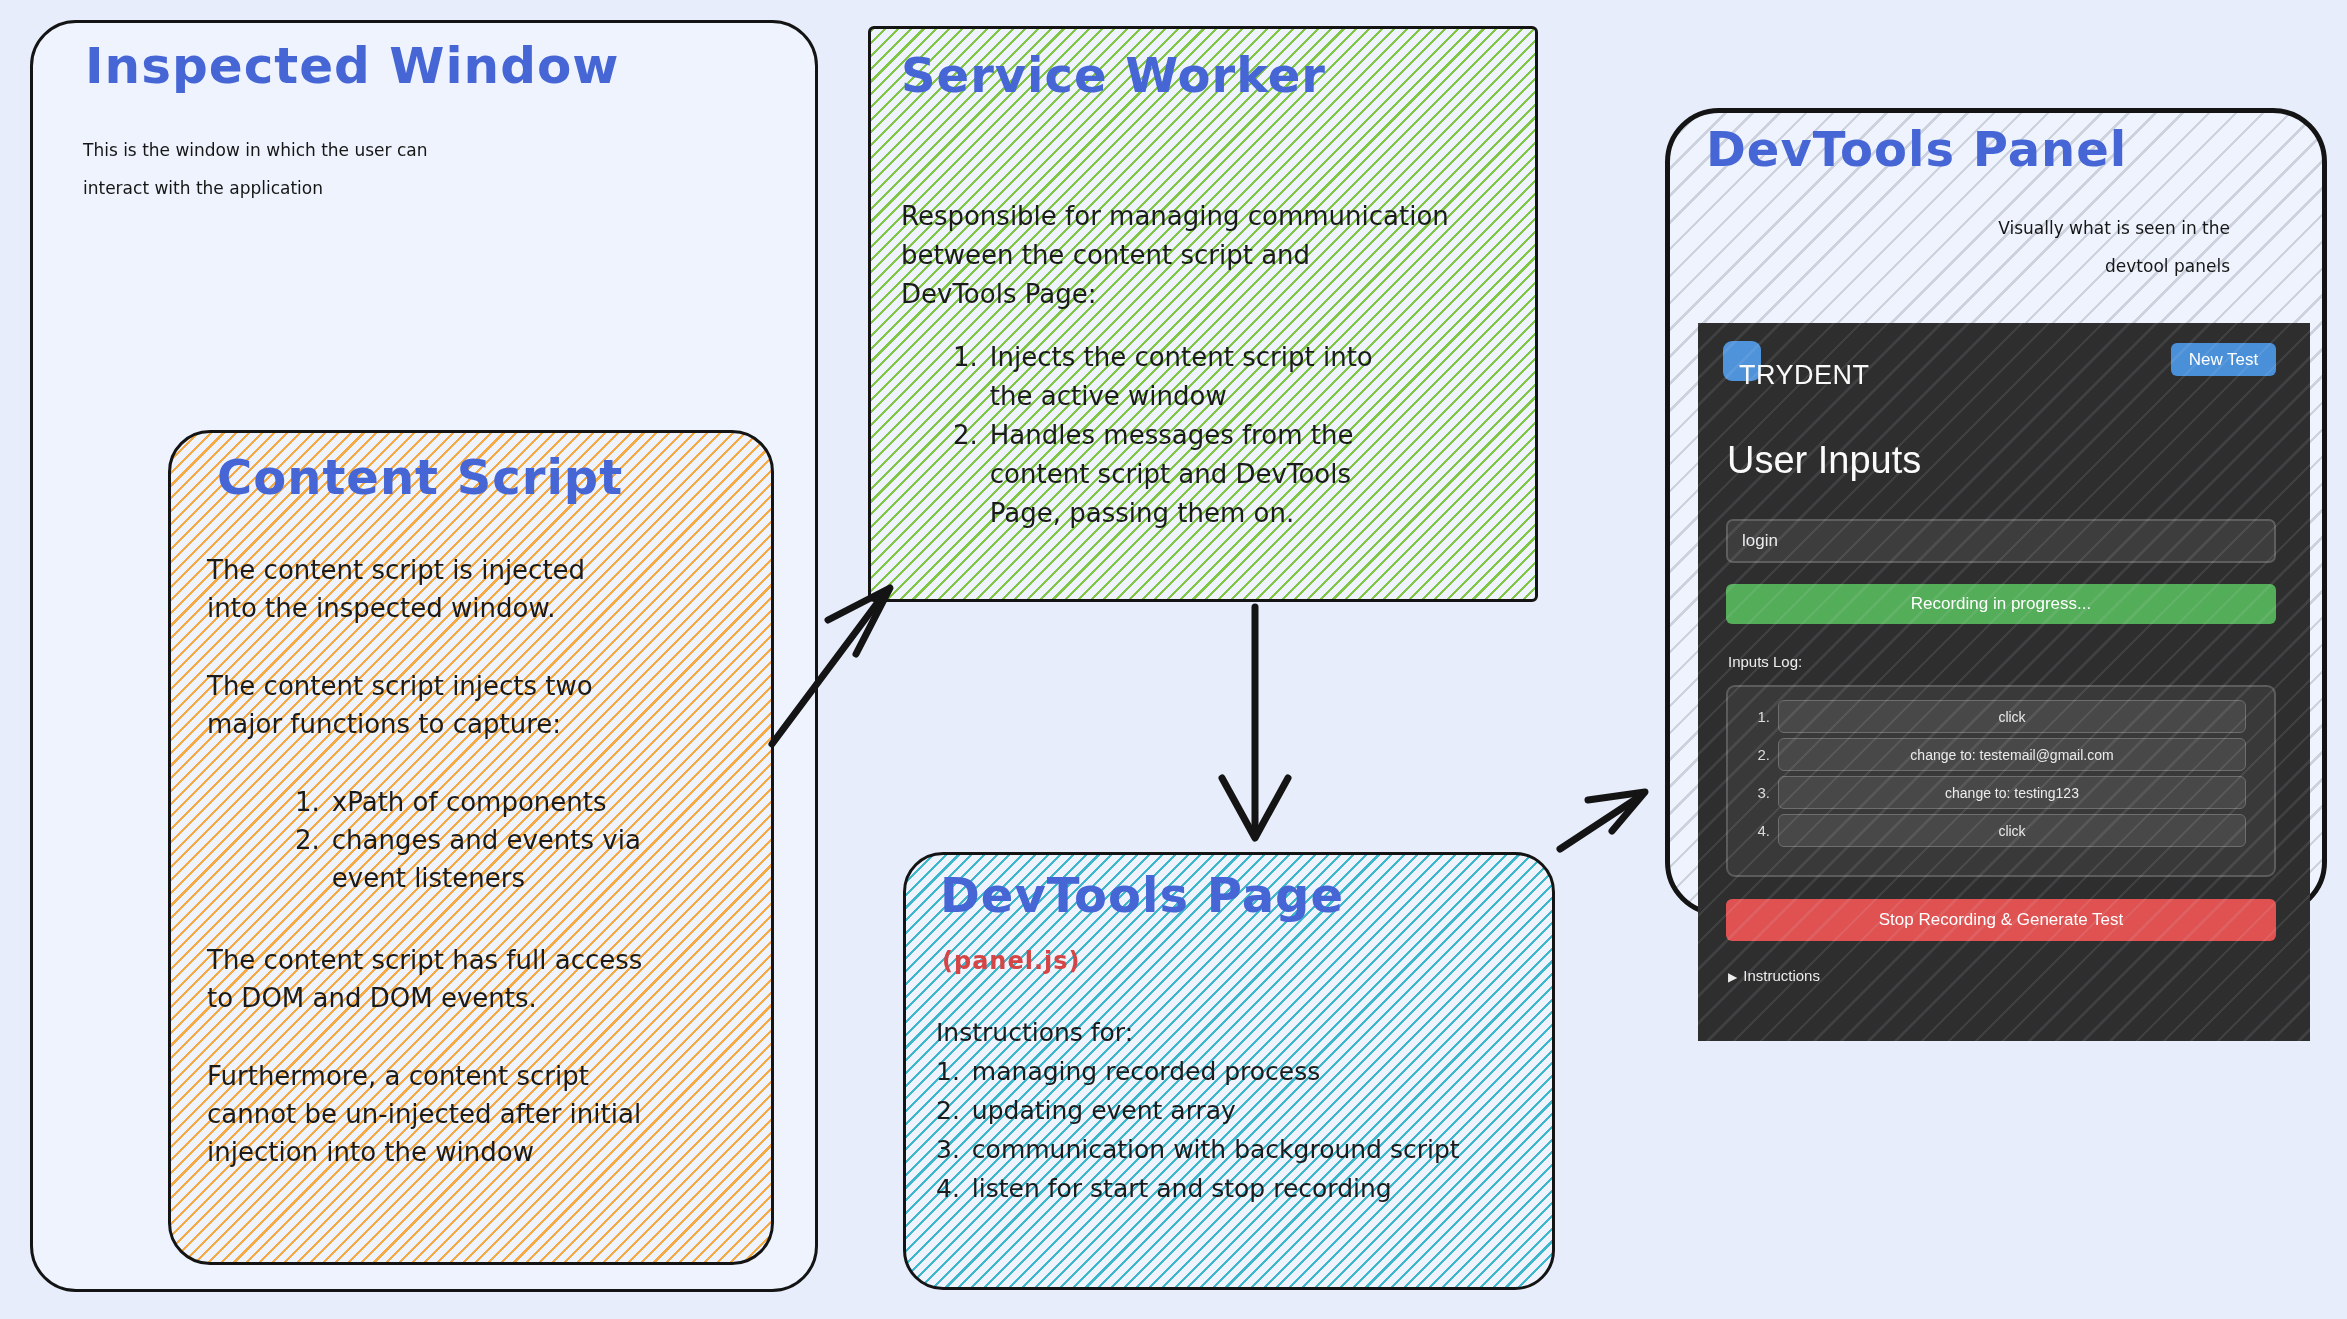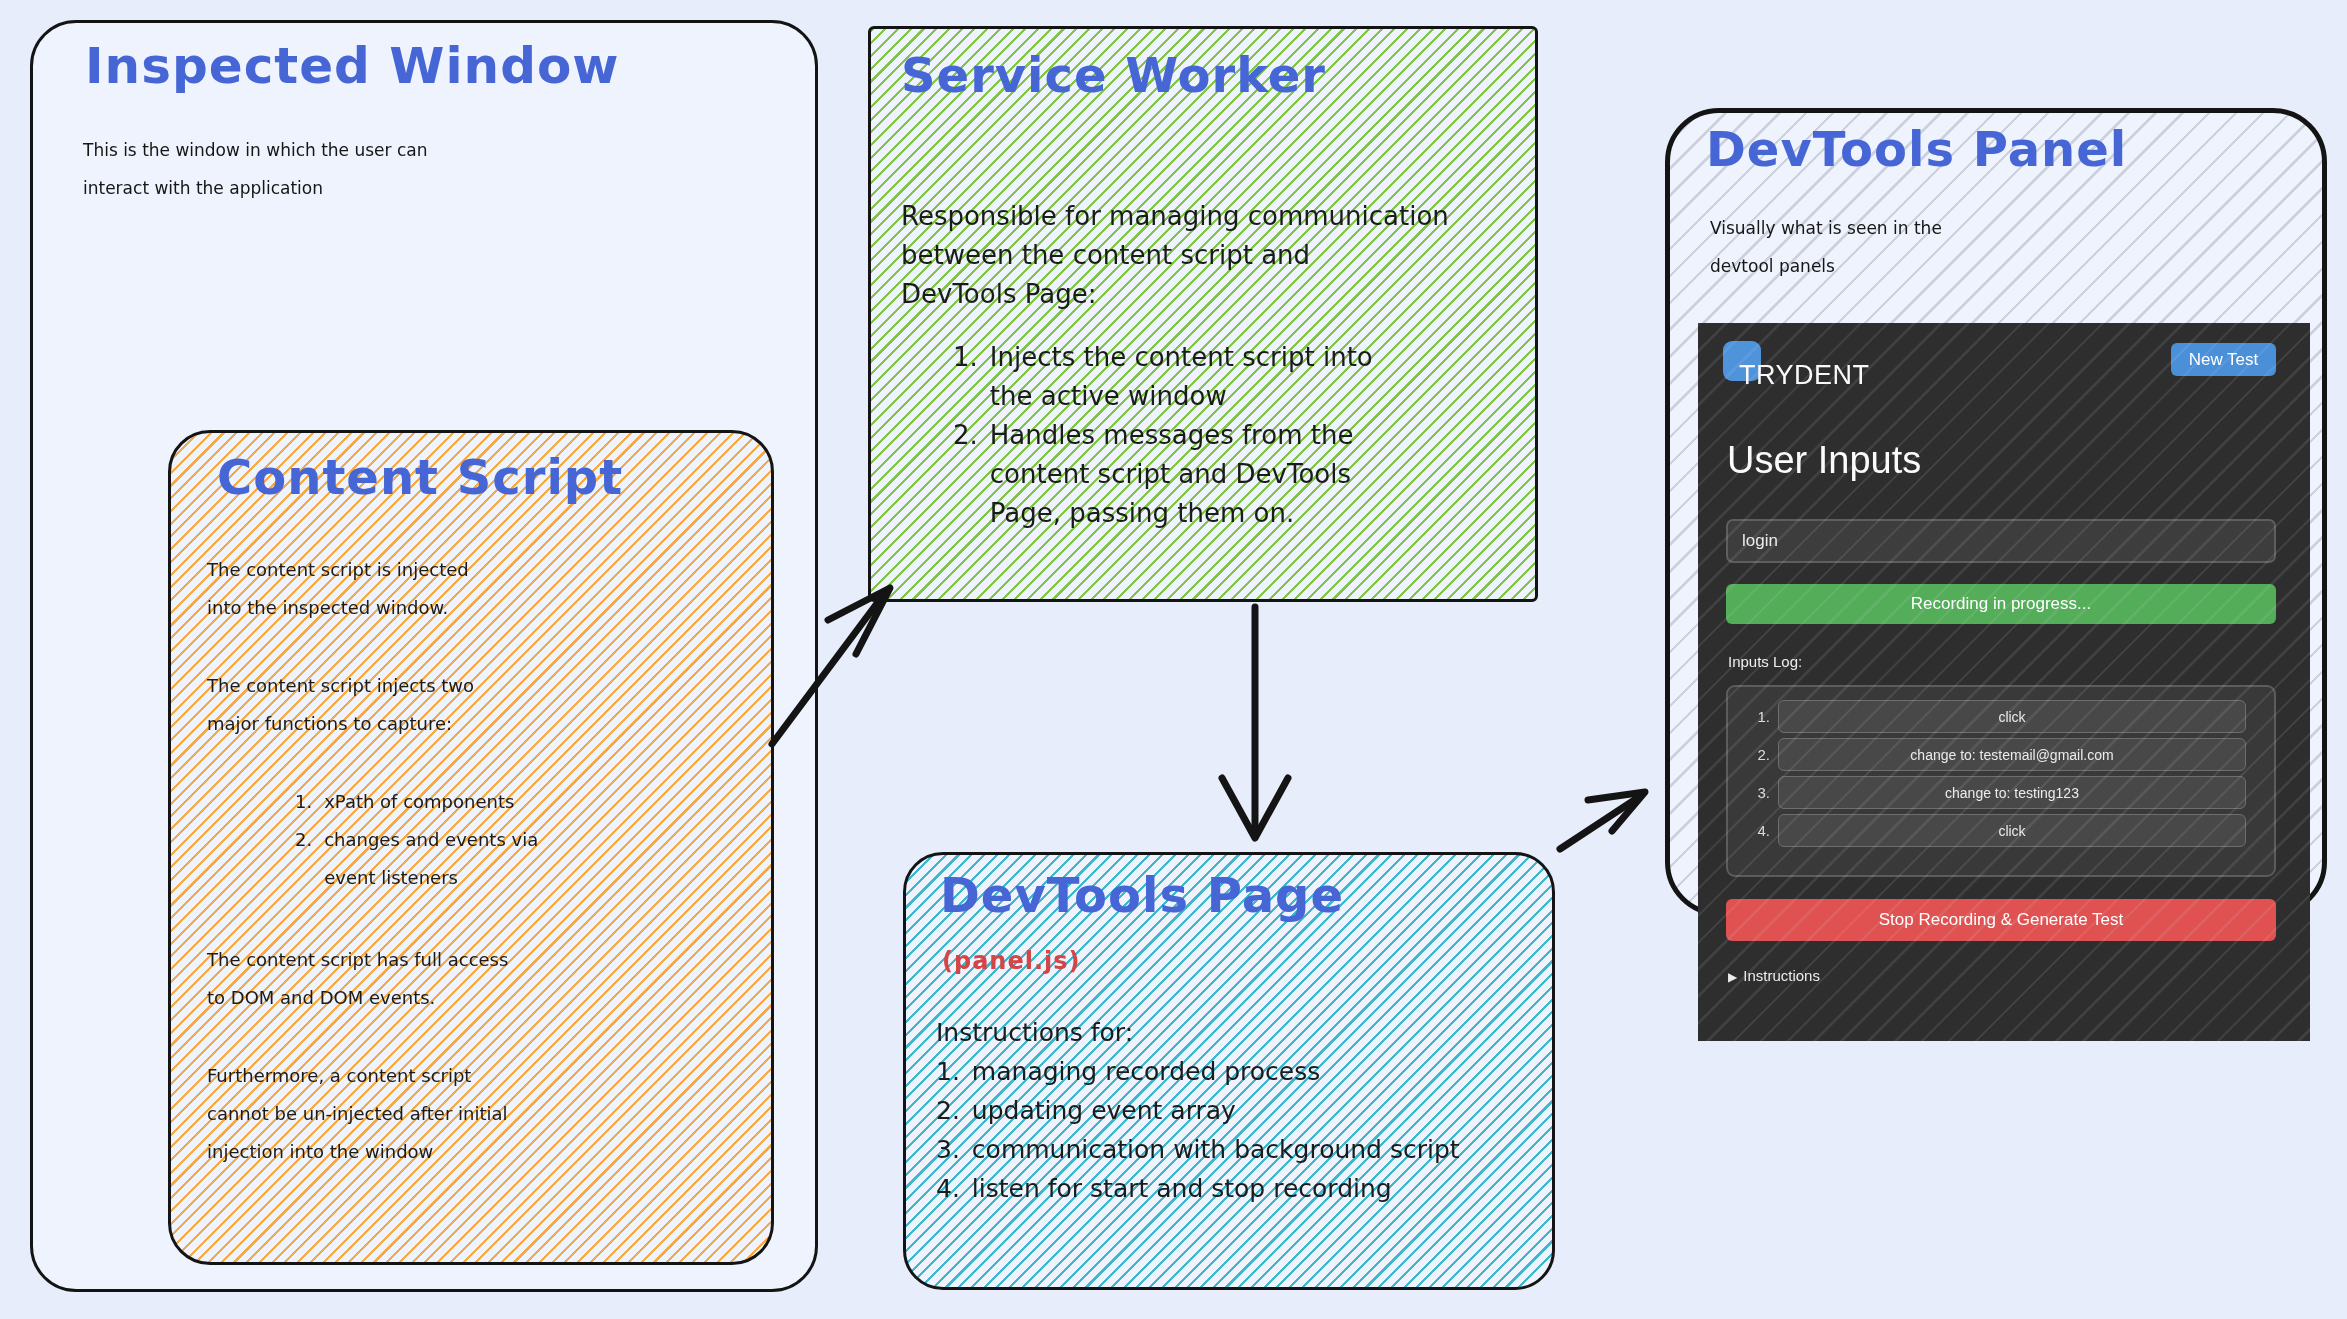--- a/index.html
+++ b/index.html
@@ -29,21 +29,21 @@
     background-image:repeating-linear-gradient(135deg,rgba(31,173,196,.85) 0 2.2px,rgba(31,173,196,0) 2.2px 9px);
     padding-left:12px;
   }
   .hatch-gray{
     background-image:repeating-linear-gradient(135deg,rgba(176,182,196,.55) 0 2.5px,rgba(176,182,196,0) 2.5px 19px);
   }
 
   
   #cs{left:168px;top:430px;width:606px;height:835px;border-radius:42px;}
   #cs .title{left:46px;top:16px;font-size:48px;}
-  #cs .cs-body{position:absolute;left:36px;top:118px;width:530px;font-size:18px;line-height:38px;}
+  #cs .cs-body{position:absolute;left:36px;top:118px;width:530px;font-size:26px;line-height:38px;}
   #cs .cs-body p{margin:0 0 40px 0;}
   .num-list{margin:0 0 44px 0;}
   .num-item{display:flex;}
   .num-item .num{flex:0 0 auto;margin-right:12px;}
   #cs .num-list{margin-left:88px;}
 
   
   #sw{left:868px;top:26px;width:670px;height:576px;border-radius:6px;}
   #sw .title{left:30px;top:18px;font-size:48px;}
   #sw .sw-body{position:absolute;left:30px;top:152px;width:615px;font-size:26px;line-height:39px;}
@@ -53,21 +53,21 @@
 
   
   #dtp{left:903px;top:852px;width:652px;height:438px;border-radius:40px;}
   #dtp .title{left:34px;top:12px;font-size:48px;}
   #dtp .subtitle{position:absolute;left:36px;top:92px;font-size:24px;font-weight:bold;color:#d64545;letter-spacing:1px;}
   #dtp .dtp-body{position:absolute;left:30px;top:158px;width:615px;font-size:25px;line-height:39px;}
 
   
   #pan{left:1665px;top:108px;width:662px;height:808px;border-radius:54px;border-width:5px;}
   #pan .title{left:36px;top:8px;font-size:48px;}
-  #pan .body-txt{left:40px;top:96px;width:520px;}
+  #pan .body-txt{left:40px;top:96px;width:520px;text-align:right;}
 
   
   #app{
     position:absolute;left:28px;top:210px;width:612px;height:718px;
     background:#2e2e2e;font-family:"Liberation Sans",sans-serif;color:#f2f2f2;
   }
   #app::after{ 
     content:"";position:absolute;inset:0;pointer-events:none;
     background-image:repeating-linear-gradient(135deg,rgba(215,220,232,.10) 0 2.5px,rgba(215,220,232,0) 2.5px 19px);
   }

